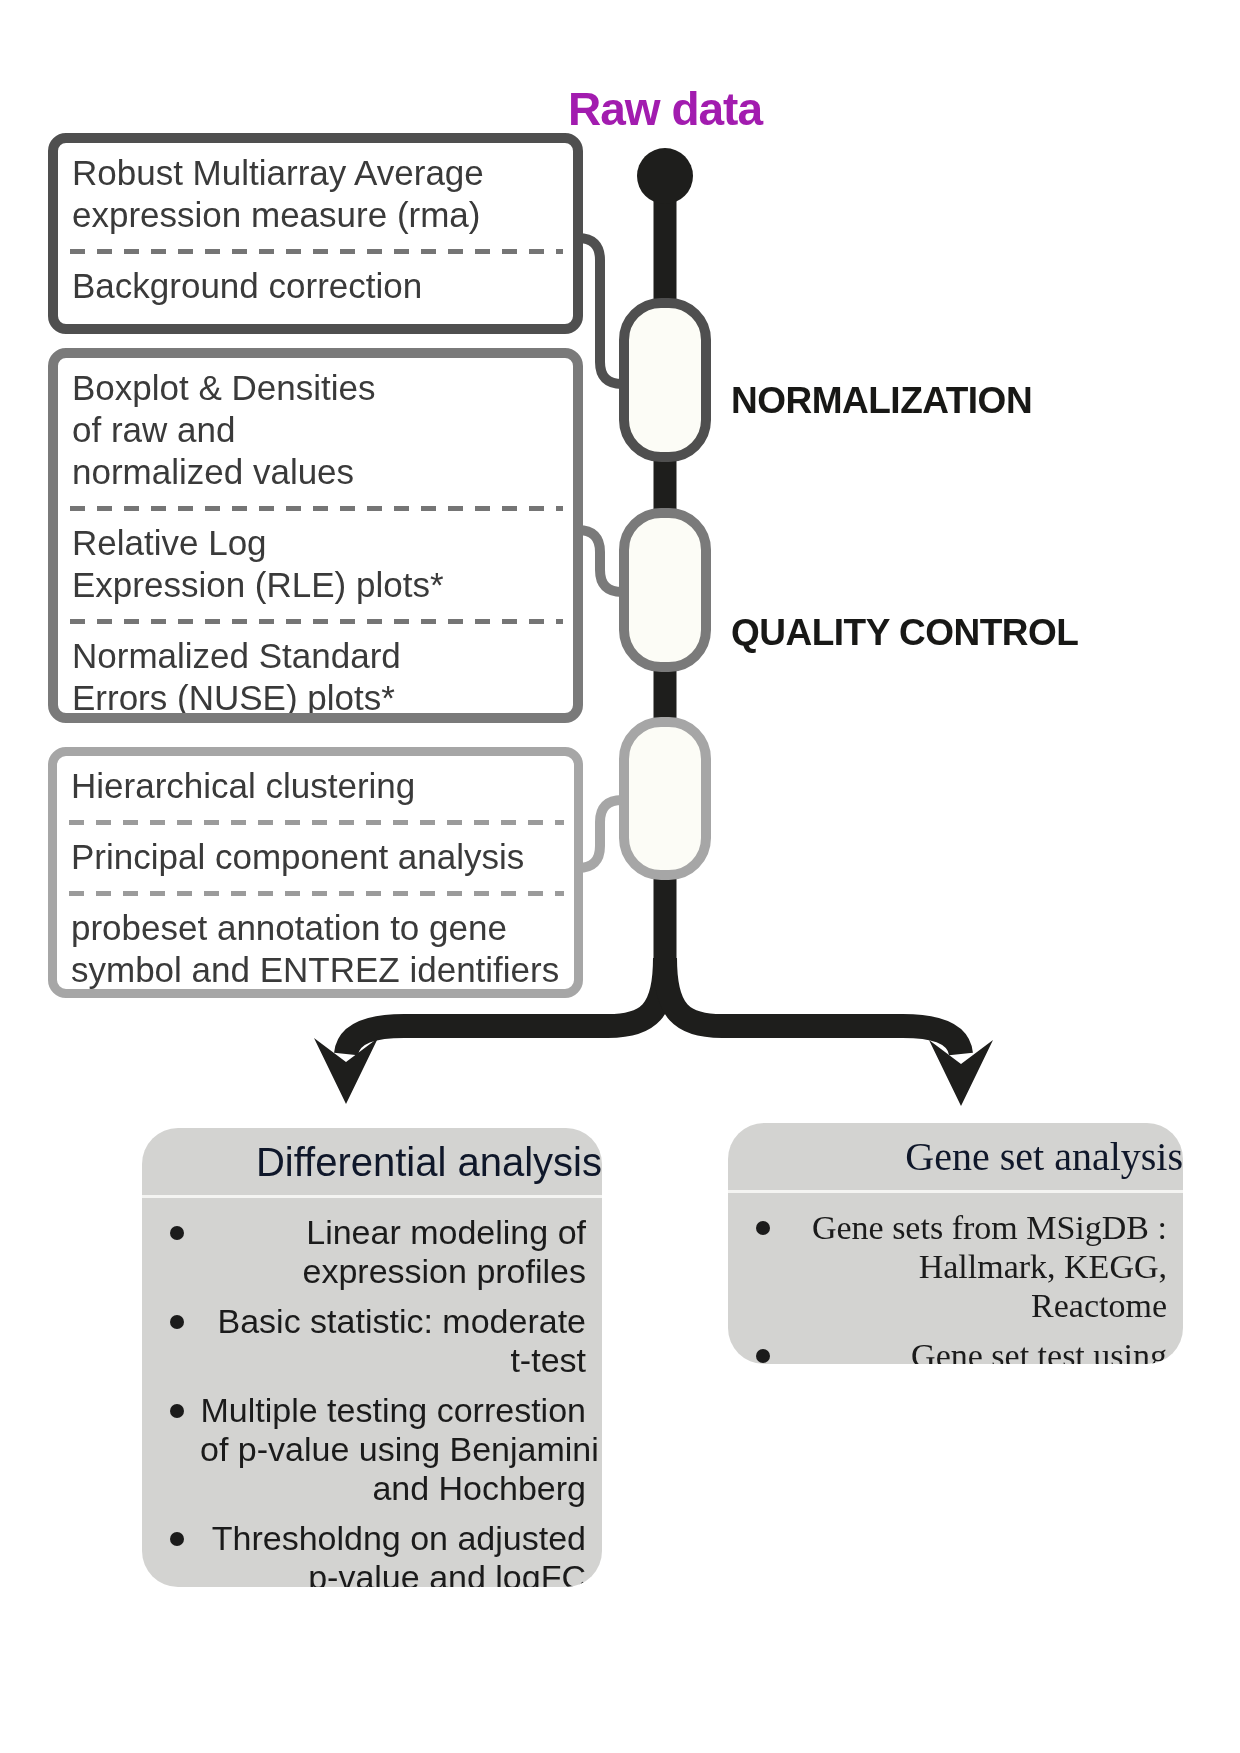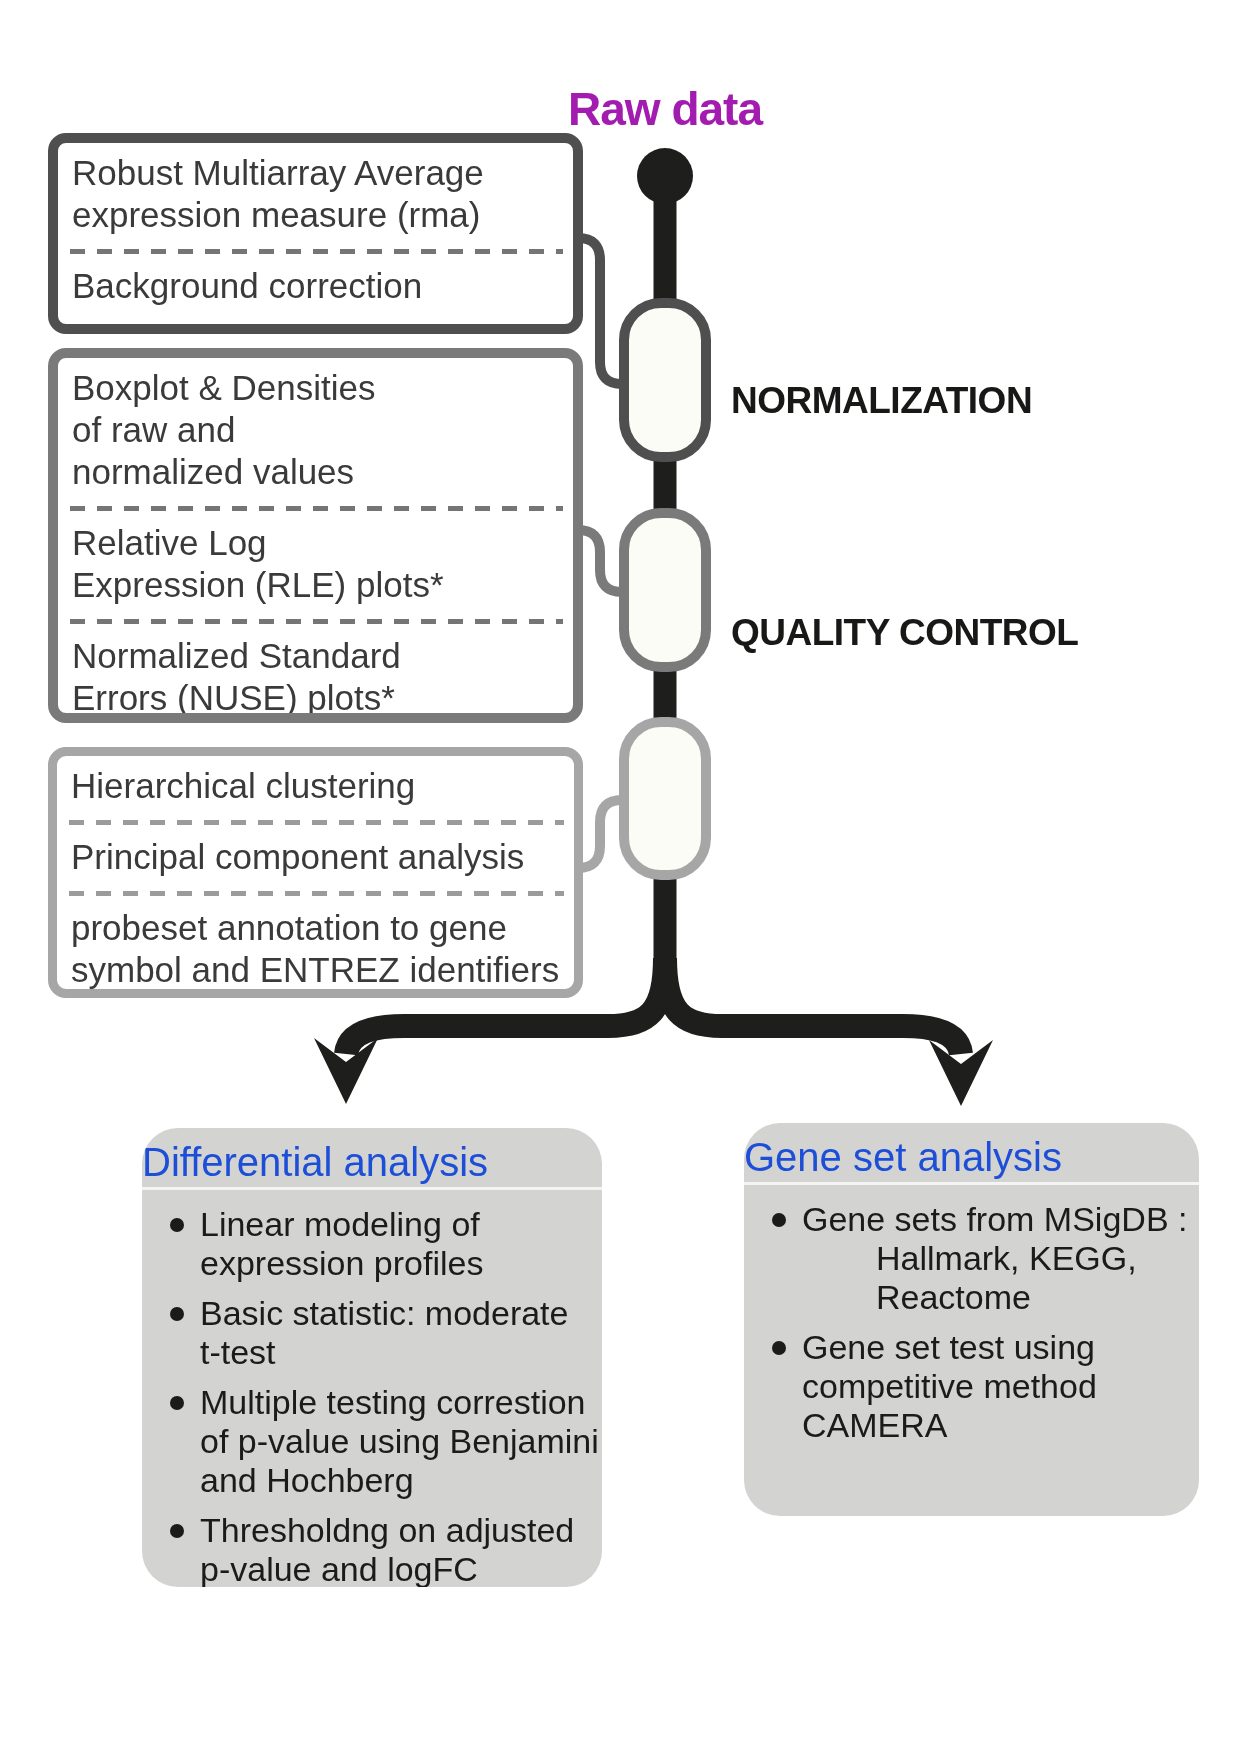--- a/index.html
+++ b/index.html
@@ -41,28 +41,28 @@
   .dash{height:5px; margin:0 10px 0 12px;}
   .dash-mid{background:repeating-linear-gradient(to right,#757575 0 15px,transparent 15px 27px);}
   .dash-light{background:repeating-linear-gradient(to right,#9b9b9b 0 15px,transparent 15px 27px);}
 
   
   .abox{
     position:absolute; box-sizing:border-box; background:#d3d3d1;
     border-radius:36px; overflow:hidden;
   }
   .abox-left{left:142px; top:1128px; width:460px; height:459px;}
-  .abox-right{left:744px; top:1123px; width:455px; height:393px;}
+  .abox-right{left:728px; top:1123px; width:455px; height:241px;font-family:Liberation Serif, serif;}
   .abox-title{
-    text-align:left; font-size:40px; line-height:42px; color:#1d4ed8;
-    padding:13px 0 4px 0; white-space:nowrap;
+    text-align:right; font-size:40px; line-height:42px; color:#0f172a;
+    padding:13px 0 12px 0; white-space:nowrap;
   }
   .abox-sep{height:3px; background:#f4f4f2;}
   .abox-body{padding:15px 16px 0 28px;}
-  .bullet{position:relative; padding-left:30px; margin-bottom:11px;}
+  .bullet{position:relative; padding-left:30px; margin-bottom:11px;text-align:right;}
   .bdot{
     position:absolute; left:0; top:13px; width:14px; height:14px;
     border-radius:50%; background:#1b1b1b;
   }
   .bln{
     font-size:34px; line-height:39px; color:#1b1b1b; white-space:nowrap;
   }
   .bln-indent{margin-left:74px;}
 </style>
 </head>

